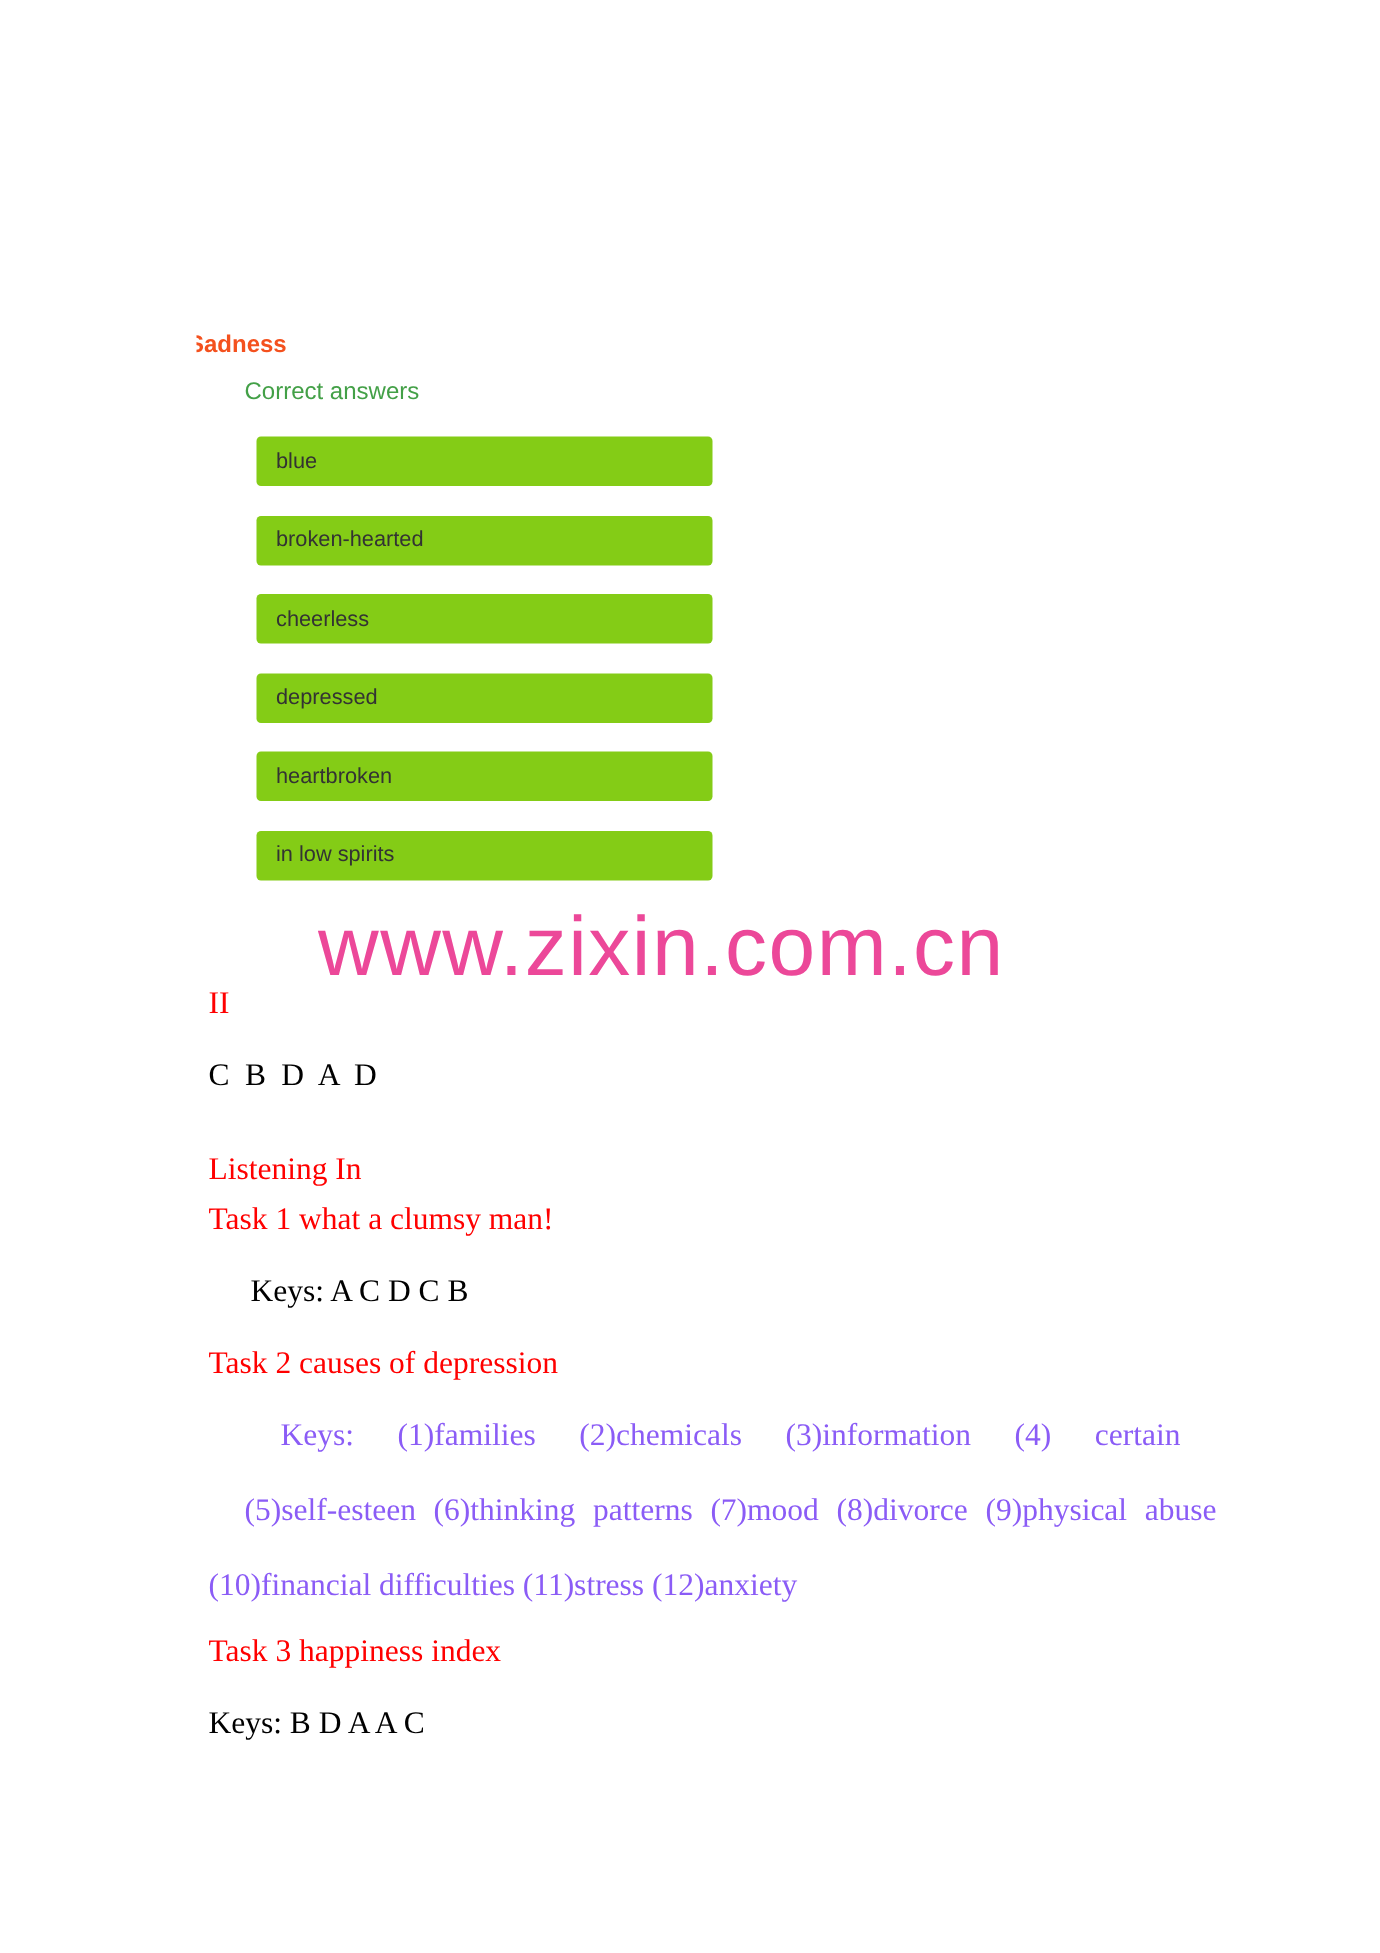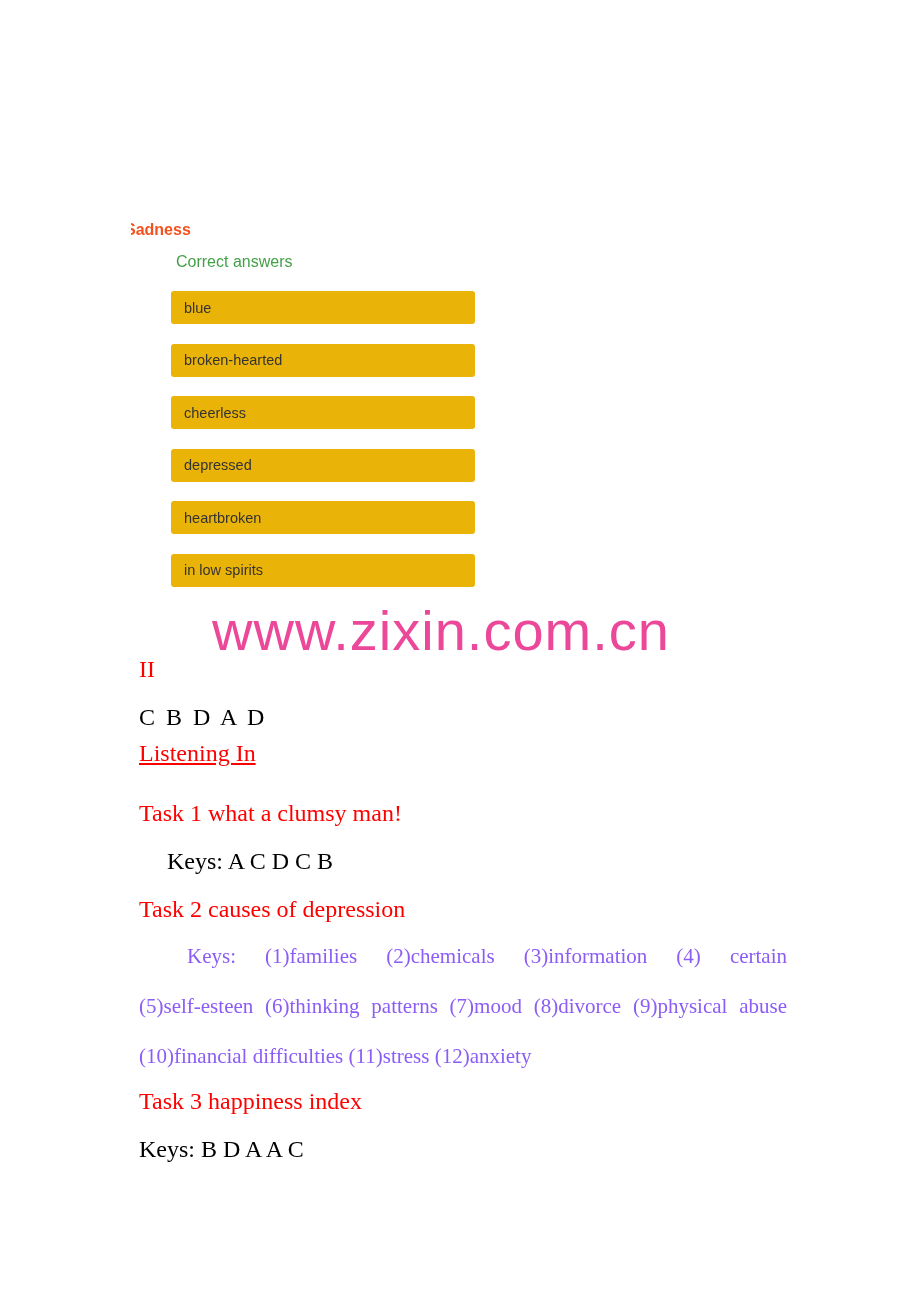--- a/index.html
+++ b/index.html
@@ -56,40 +56,40 @@
     color: #f4511e;
     letter-spacing: 0px;
     white-space: nowrap;
     overflow: hidden;
     text-indent: -6px;
     width: 120px;
   }
 
   .widget-subtitle {
     position: absolute;
-    left: 176px;
+    left: 163px;
     top: 145px;
     font-family: "Liberation Sans", "DejaVu Sans", sans-serif;
     font-size: 16px;
     color: #43a047;
     white-space: nowrap;
   }
 
   .answer-list {
     position: absolute;
     left: 171px;
     top: 183px;
     width: 304px;
   }
 
   .answer-box {
     box-sizing: border-box;
     width: 304px;
     height: 33px;
-    background: #eab308;
+    background: #84cc16;
     border-radius: 3px;
     margin-bottom: 19.5px;
     padding: 0 0 0 13px;
     display: flex;
     align-items: center;
     font-family: "Liberation Sans", "DejaVu Sans", sans-serif;
     font-size: 14.5px;
     color: #333333;
     white-space: nowrap;
   }
@@ -99,21 +99,21 @@
     position: absolute;
     left: 0;
     top: 0;
     width: 920px;
     z-index: 3;
   }
 
   .line {
     position: absolute;
     left: 139px;
-    font-size: 24px;
+    font-size: 21px;
     line-height: 1.15;
     color: #000000;
     white-space: nowrap;
   }
 
   .line.red { color: #ff0000; }
 
   .para {
     position: absolute;
     left: 139px;
@@ -170,36 +170,36 @@
 
     </div>
   </div>
 
   <div class="doc">
 
     <div class="line red" style="top:656px;">II</div>
 
     <div class="line" style="top:704px; letter-spacing:2.5px;">C B D A D</div>
 
-    <div class="line red" style="top:740px;text-decoration:underline;">Listening In</div>
+    <div class="line red" style="top:767px;">Listening In</div>
 
     <div class="line red" style="top:800px;">Task 1   what a clumsy man!</div>
 
     <div class="line" style="top:848px; left:167px;">Keys:  A C D C B</div>
 
     <div class="line red" style="top:896px;">Task 2   causes of depression</div>
 
     <div class="para" style="top:944px;">
       <div class="kv-line">
         <span class="spread">
           <span style="padding-left:48px;">Keys:</span>
           <span>(1)families   (2)chemicals   (3)information   (4)   certain</span>
         </span>
       </div>
-      <div style="margin-top:26px;">
+      <div style="margin-top:26px;margin-left:24px;">
         <span class="spread">(5)self-esteen (6)thinking patterns (7)mood (8)divorce (9)physical abuse</span>
       </div>
       <div style="margin-top:26px; white-space:nowrap;">(10)financial difficulties (11)stress (12)anxiety</div>
     </div>
 
     <div class="line red" style="top:1088px;">Task 3 happiness index</div>
 
     <div class="line" style="top:1136px;">Keys:  B D A A C</div>
 
   </div>

